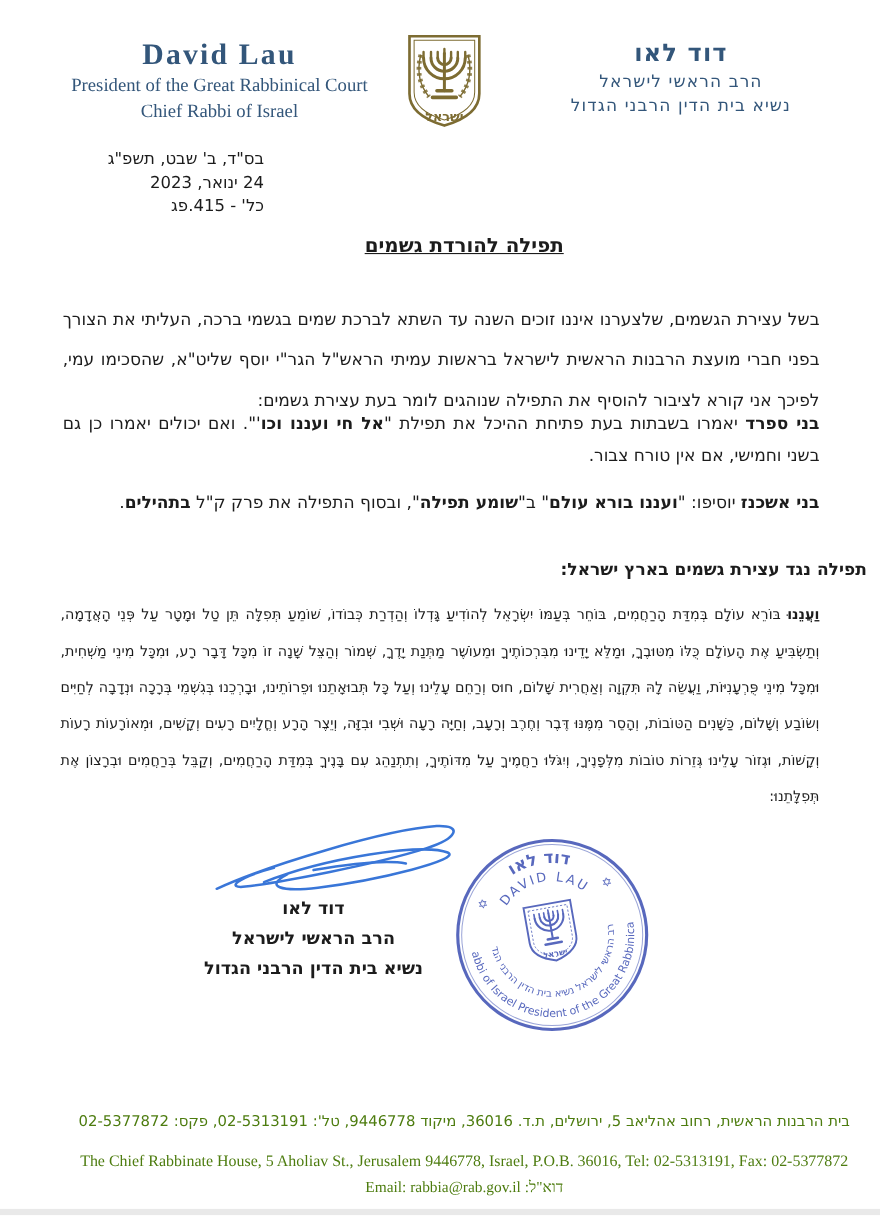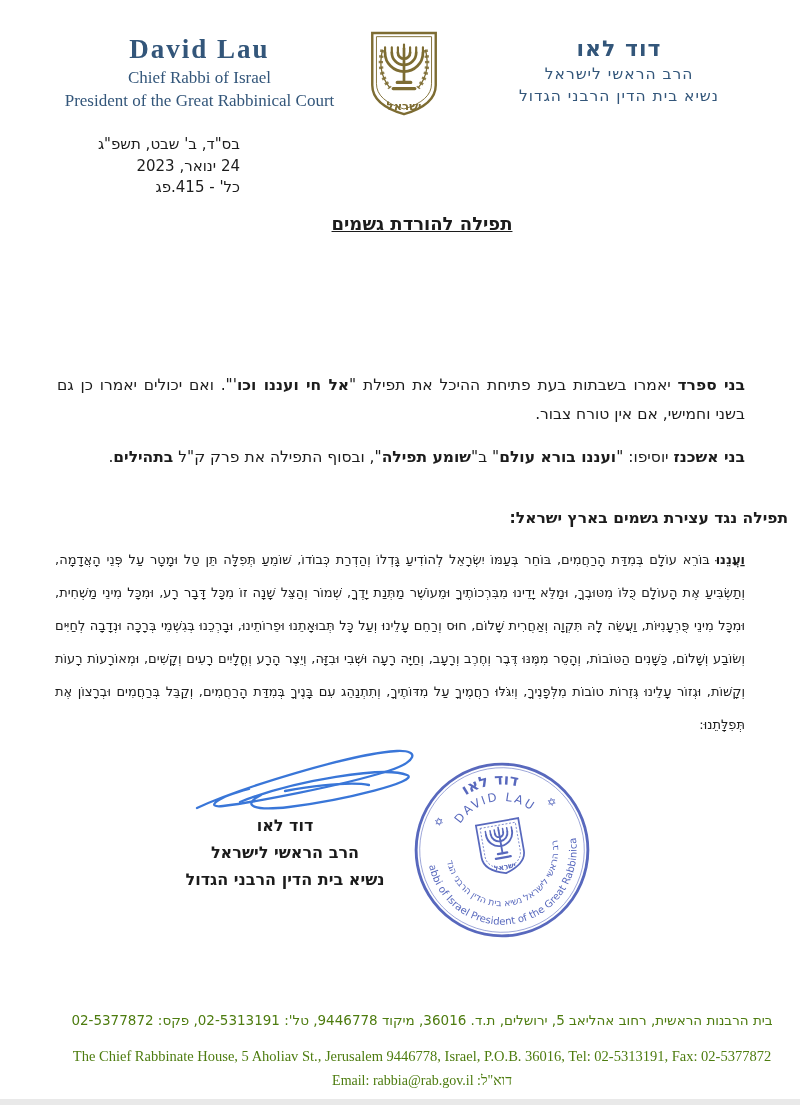--- a/index.html
+++ b/index.html
@@ -69,22 +69,22 @@
         <path d="M-4.5,-13 a4.5,4.5 0 0 0 9,0" stroke-width="2"></path>
         <path d="M-14,-13 v-4 M-9,-13 v-4 M-4.5,-13 v-4 M4.5,-13 v-4 M9,-13 v-4 M14,-13 v-4 M0,-16 v-3" stroke-width="1.6"></path>
         <path d="M-5,9 h10 M-8,13.5 h16" stroke-width="2.4"></path>
       </g>
     </defs>
   </svg>
 
   <header>
     <div class="lh-left">
       <div class="lh-name-en">David Lau</div>
+      <div class="lh-sub">President of the Great Rabbinical Court</div>
       <div class="lh-sub">Chief Rabbi of Israel</div>
-      <div class="lh-sub">President of the Great Rabbinical Court</div>
     </div>
 
     <div class="lh-emblem">
       <svg width="84" height="94" viewBox="0 0 90 100">
         <g style="color:#7d6c32">
           <path d="M11,6 h68 v56 q0,21 -34,31 q-34,-10 -34,-31 z" fill="none" stroke="#7d6c32" stroke-width="2.6"></path>
           <path d="M15.5,10 h59 v50.5 q0,18 -29.5,27 q-29.5,-9 -29.5,-27 z" fill="none" stroke="#7d6c32" stroke-width="1"></path>
           <path d="M22,24 q-6,24 8,41" fill="none" stroke="#7d6c32" stroke-width="1.4"></path>
           <path d="M22,24 q-6,24 8,41" fill="none" stroke="#7d6c32" stroke-width="4.6" stroke-dasharray="2.6,3.4" opacity="0.85"></path>
           <path d="M68,24 q6,24 -8,41" fill="none" stroke="#7d6c32" stroke-width="1.4"></path>
@@ -103,20 +103,21 @@
   </header>
 
   <div class="dateblock" dir="rtl">
     <div>בס"ד, ב' שבט, תשפ"ג</div>
     <div>24 ינואר, 2023</div>
     <div>כל' - 415.פג</div>
   </div>
 
   <h1 class="main-title" dir="rtl">תפילה להורדת גשמים</h1>
 
+  <p class="para p1" dir="rtl">בשל עצירת הגשמים, שלצערנו איננו זוכים השנה עד השתא לברכת שמים בגשמי ברכה, העליתי את הצורך בפני חברי מועצת הרבנות הראשית לישראל בראשות עמיתי הראש"ל הגר"י יוסף שליט"א, שהסכימו עמי, לפיכך אני קורא לציבור להוסיף את התפילה שנוהגים לומר בעת עצירת גשמים:</p>
   <p class="para p2" dir="rtl"><b>בני ספרד</b><span> יאמרו בשבתות בעת פתיחת ההיכל את תפילת "</span><b>אל חי ועננו וכו</b><span>'". ואם יכולים יאמרו כן גם בשני וחמישי, אם אין טורח צבור.</span></p>
   <p class="para p3" dir="rtl"><b>בני אשכנז</b><span> יוסיפו: "</span><b>ועננו בורא עולם</b><span>" ב"</span><b>שומע תפילה</b><span>", ובסוף התפילה את פרק ק"ל </span><b>בתהילים</b><span>.</span></p>
 
   <h2 class="section-title" dir="rtl">תפילה נגד עצירת גשמים בארץ ישראל:</h2>
 
   <p class="para prayer" dir="rtl"><b>וַעֲנֵנוּ</b><span> בּוֹרֵא עוֹלָם בְּמִדַּת הָרַחֲמִים, בּוֹחֵר בְּעַמּוֹ יִשְׂרָאֵל לְהוֹדִיעַ גָּדְלוֹ וְהַדְרַת כְּבוֹדוֹ, שׁוֹמֵעַ תְּפִלָּה תֵּן טַל וּמָטָר עַל פְּנֵי הָאֲדָמָה, וְתַשְׂבִּיעַ אֶת הָעוֹלָם כֻּלּוֹ מִטּוּבֶךָ, וּמַלֵּא יָדֵינוּ מִבִּרְכוֹתֶיךָ וּמֵעוֹשֶׁר מַתְּנַת יָדֶךָ, שְׁמוֹר וְהַצֵּל שָׁנָה זוֹ מִכָּל דָּבָר רָע, וּמִכָּל מִינֵי מַשְׁחִית, וּמִכָּל מִינֵי פֻּרְעָנִיּוֹת, וַעֲשֵׂה לָהּ תִּקְוָה וְאַחֲרִית שָׁלוֹם, חוּס וְרַחֵם עָלֵינוּ וְעַל כָּל תְּבוּאָתֵנוּ וּפֵרוֹתֵינוּ, וּבָרְכֵנוּ בְּגִשְׁמֵי בְּרָכָה וּנְדָבָה לְחַיִּים וְשׂוֹבַע וְשָׁלוֹם, כַּשָּׁנִים הַטּוֹבוֹת, וְהָסֵר מִמֶּנּוּ דֶּבֶר וְחֶרֶב וְרָעָב, וְחַיָּה רָעָה וּשְׁבִי וּבִזָּה, וְיֵצֶר הָרָע וְחֳלָיִים רָעִים וְקָשִׁים, וּמְאוֹרָעוֹת רָעוֹת וְקָשׁוֹת, וּגְזוֹר עָלֵינוּ גְּזֵרוֹת טוֹבוֹת מִלְּפָנֶיךָ, וְיִגֹּלּוּ רַחֲמֶיךָ עַל מִדּוֹתֶיךָ, וְתִתְנַהֵג עִם בָּנֶיךָ בְּמִדַּת הָרַחֲמִים, וְקַבֵּל בְּרַחֲמִים וּבְרָצוֹן אֶת תְּפִלָּתֵנוּ:</span></p>
 
   <div class="sig-scribble">
     <svg width="240" height="80" viewBox="0 0 240 80">
       <g fill="none" stroke="#2f6fd6" stroke-width="2.3" stroke-linecap="round" opacity="0.95">

